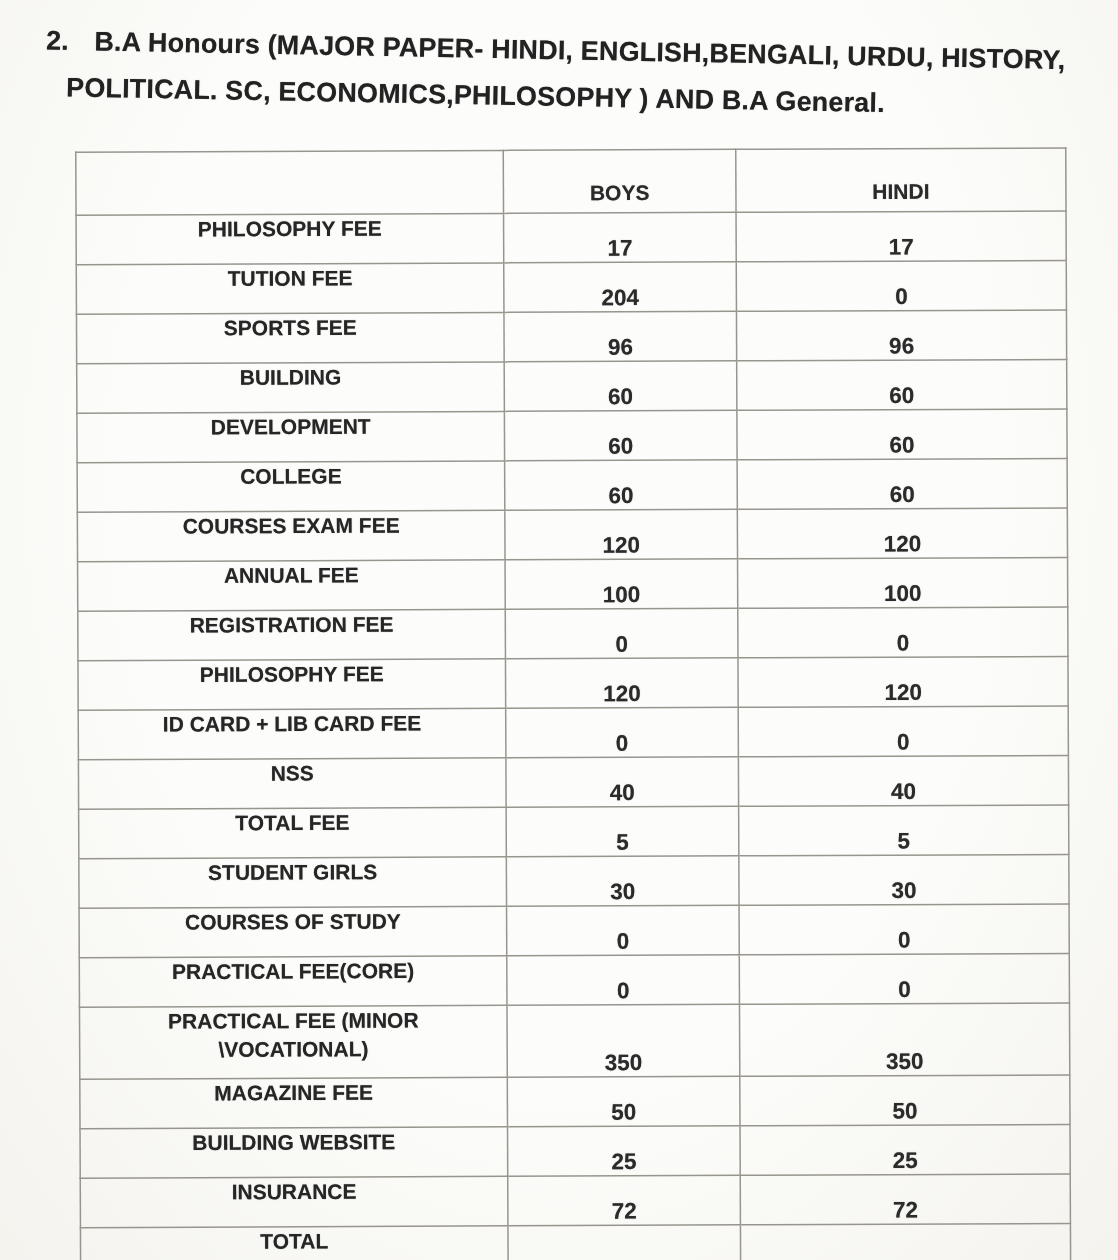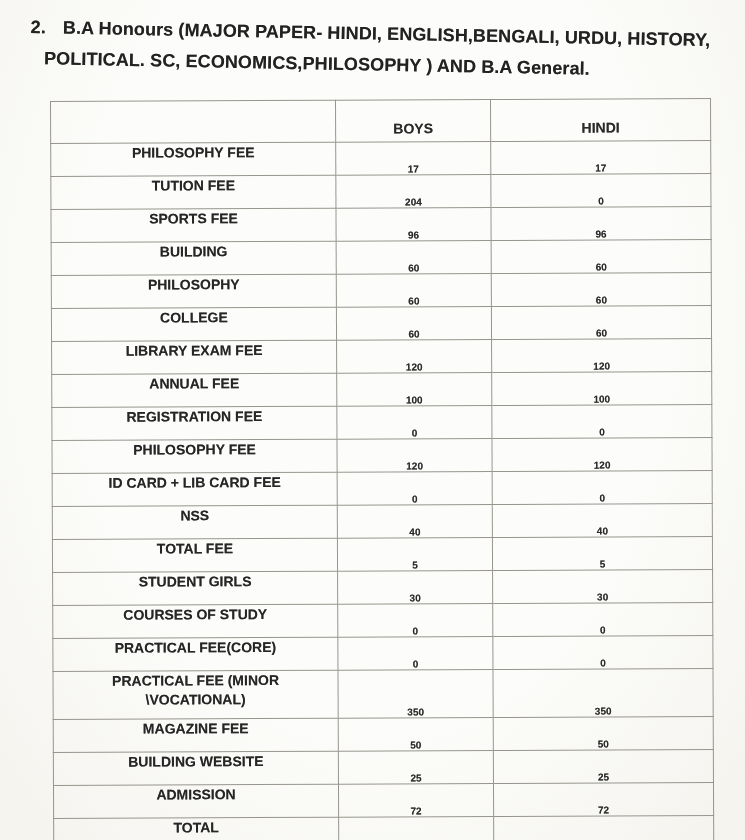--- a/index.html
+++ b/index.html
@@ -65,21 +65,21 @@
   }
   .lbl-cell .lbl {
     display: inline-block;
     max-width: 235px;
     line-height: 19px;
   }
   .val-cell {
     vertical-align: bottom;
     text-align: center;
     font-weight: 700;
-    font-size: 10px;
+    font-size: 15px;
     color: #2b2b2b;
     padding: 0 4px 4px 4px;
   }
   .c-label { width: 285px; }
   .c-boys  { width: 155px; }
   .c-girls { width: 220px; }
 </style>
 </head>
 <body>
 
@@ -129,35 +129,35 @@
     </tr>
         <tr>
       <td class="lbl-cell">
         <span class="lbl">BUILDING</span>
       </td>
       <td class="val-cell">60</td>
       <td class="val-cell">60</td>
     </tr>
         <tr>
       <td class="lbl-cell">
-        <span class="lbl">PHILOSOPHY</span>
+        <span class="lbl">DEVELOPMENT</span>
       </td>
       <td class="val-cell">60</td>
       <td class="val-cell">60</td>
     </tr>
         <tr>
       <td class="lbl-cell">
         <span class="lbl">COLLEGE</span>
       </td>
       <td class="val-cell">60</td>
       <td class="val-cell">60</td>
     </tr>
         <tr>
       <td class="lbl-cell">
-        <span class="lbl">LIBRARY EXAM FEE</span>
+        <span class="lbl">COURSES EXAM FEE</span>
       </td>
       <td class="val-cell">120</td>
       <td class="val-cell">120</td>
     </tr>
         <tr>
       <td class="lbl-cell">
         <span class="lbl">ANNUAL FEE</span>
       </td>
       <td class="val-cell">100</td>
       <td class="val-cell">100</td>
@@ -234,21 +234,21 @@
     </tr>
         <tr>
       <td class="lbl-cell">
         <span class="lbl">BUILDING WEBSITE</span>
       </td>
       <td class="val-cell">25</td>
       <td class="val-cell">25</td>
     </tr>
         <tr>
       <td class="lbl-cell">
-        <span class="lbl">ADMISSION</span>
+        <span class="lbl">INSURANCE</span>
       </td>
       <td class="val-cell">72</td>
       <td class="val-cell">72</td>
     </tr>
         <tr class="total">
       <td class="lbl-cell">
         <span class="lbl">TOTAL</span>
       </td>
       <td class="val-cell">1409</td>
       <td class="val-cell">1205</td>

